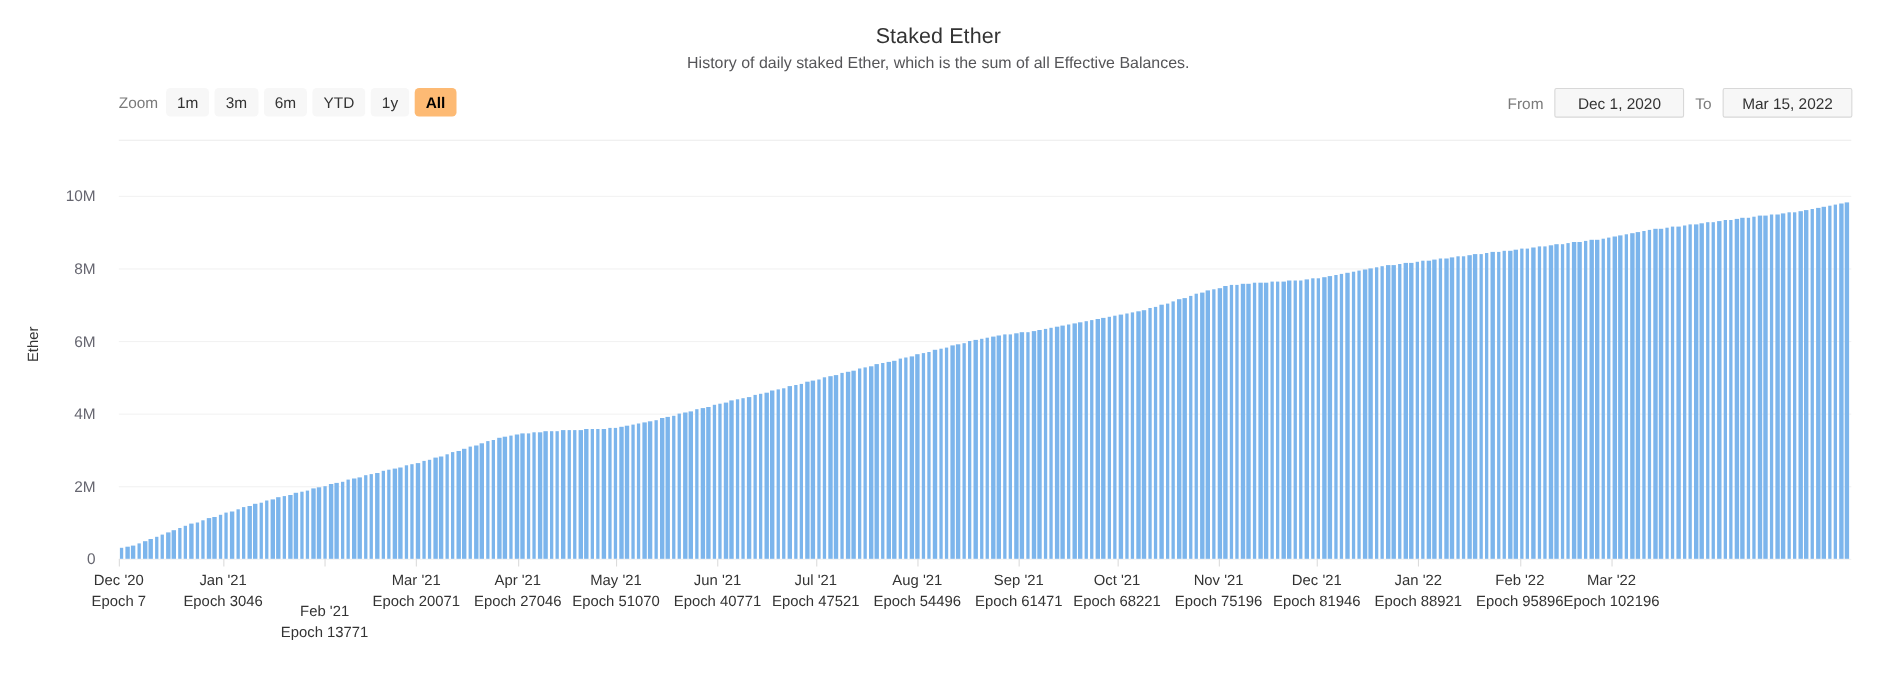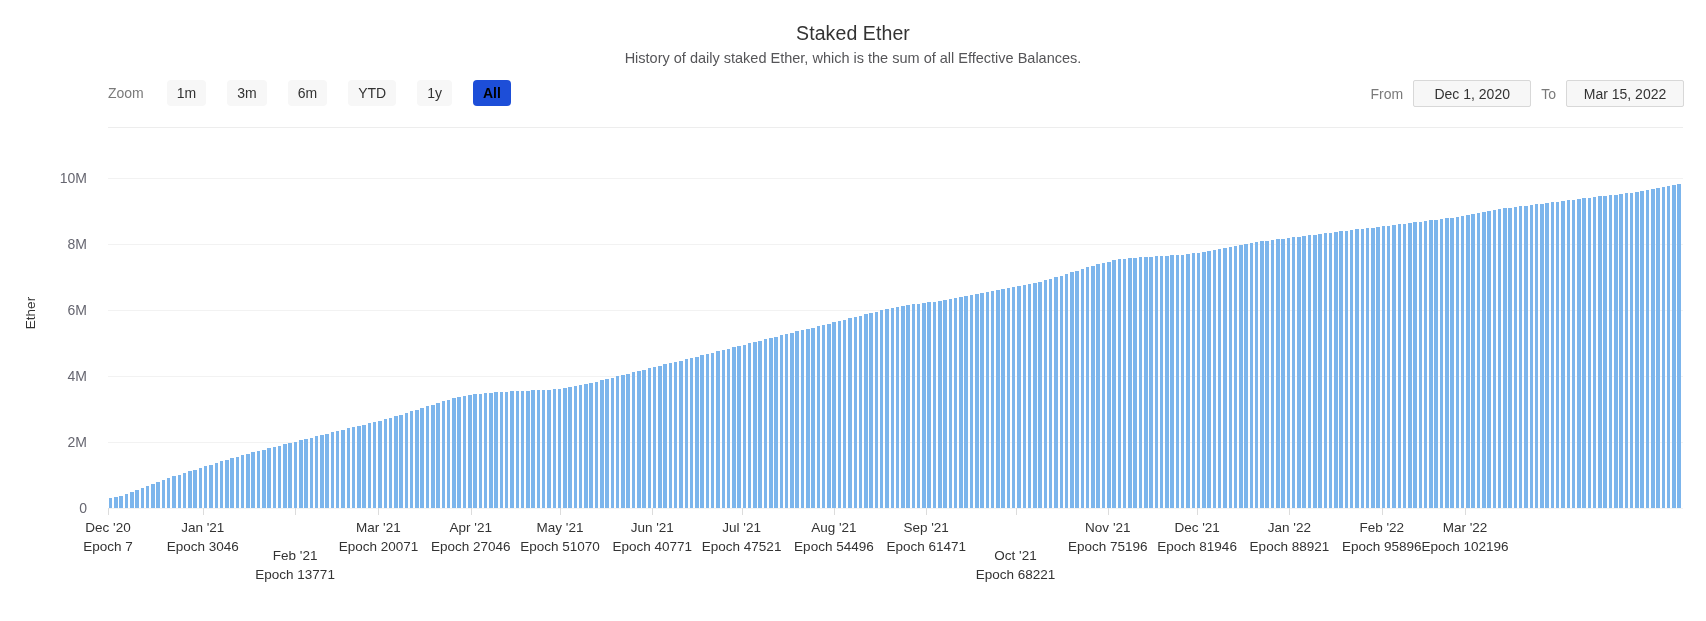--- a/index.html
+++ b/index.html
@@ -34,21 +34,21 @@
     font-size: 14.5px;
     color: #555558;
   }
 
   
   #range-selector {
     position: absolute;
     top: 80px; left: 108px;
     display: flex;
     align-items: center;
-    gap: 21px;
+    gap: 5px;
     height: 26px;
   }
   #range-label {
     font-size: 14px;
     color: #7a7a7a;
     margin-right: 2px;
   }
   .range-btn {
     height: 26px;
     min-width: 34px;
@@ -59,21 +59,21 @@
     background: #f7f7f7;
     border: none;
     border-radius: 4px;
     font-family: "Liberation Sans", sans-serif;
     font-size: 14px;
     color: #333333;
     cursor: pointer;
     white-space: nowrap;
   }
   .range-btn.selected {
-    background: #1d4ed8;
+    background: #fdba74;
     color: #000000;
     font-weight: bold;
   }
 
   
   #date-range {
     position: absolute;
     top: 80px; right: 22px;
     display: flex;
     align-items: center;
@@ -540,21 +540,21 @@
     <div class="x-label" style="left: 560.025px;"><span class="lbl-month">May '21</span><span class="lbl-epoch">Epoch 51070</span></div>
     <div class="x-tick" style="left: 652.32px;"></div>
     <div class="x-label" style="left: 652.32px;"><span class="lbl-month">Jun '21</span><span class="lbl-epoch">Epoch 40771</span></div>
     <div class="x-tick" style="left: 741.622px;"></div>
     <div class="x-label" style="left: 741.622px;"><span class="lbl-month">Jul '21</span><span class="lbl-epoch">Epoch 47521</span></div>
     <div class="x-tick" style="left: 833.918px;"></div>
     <div class="x-label" style="left: 833.918px;"><span class="lbl-month">Aug '21</span><span class="lbl-epoch">Epoch 54496</span></div>
     <div class="x-tick" style="left: 926.212px;"></div>
     <div class="x-label" style="left: 926.212px;"><span class="lbl-month">Sep '21</span><span class="lbl-epoch">Epoch 61471</span></div>
     <div class="x-tick" style="left: 1015.51px;"></div>
-    <div class="x-label" style="left: 1015.51px; margin-top: 28px;"><span class="lbl-month">Oct '21</span><span class="lbl-epoch">Epoch 68221</span></div>
+    <div class="x-label" style="left: 1015.51px;"><span class="lbl-month">Oct '21</span><span class="lbl-epoch">Epoch 68221</span></div>
     <div class="x-tick" style="left: 1107.81px;"></div>
     <div class="x-label" style="left: 1107.81px;"><span class="lbl-month">Nov '21</span><span class="lbl-epoch">Epoch 75196</span></div>
     <div class="x-tick" style="left: 1197.11px;"></div>
     <div class="x-label" style="left: 1197.11px;"><span class="lbl-month">Dec '21</span><span class="lbl-epoch">Epoch 81946</span></div>
     <div class="x-tick" style="left: 1289.41px;"></div>
     <div class="x-label" style="left: 1289.41px;"><span class="lbl-month">Jan '22</span><span class="lbl-epoch">Epoch 88921</span></div>
     <div class="x-tick" style="left: 1381.7px;"></div>
     <div class="x-label" style="left: 1381.7px;"><span class="lbl-month">Feb '22</span><span class="lbl-epoch">Epoch 95896</span></div>
     <div class="x-tick" style="left: 1465.02px;"></div>
     <div class="x-label" style="left: 1465.02px;"><span class="lbl-month">Mar '22</span><span class="lbl-epoch">Epoch 102196</span></div>

